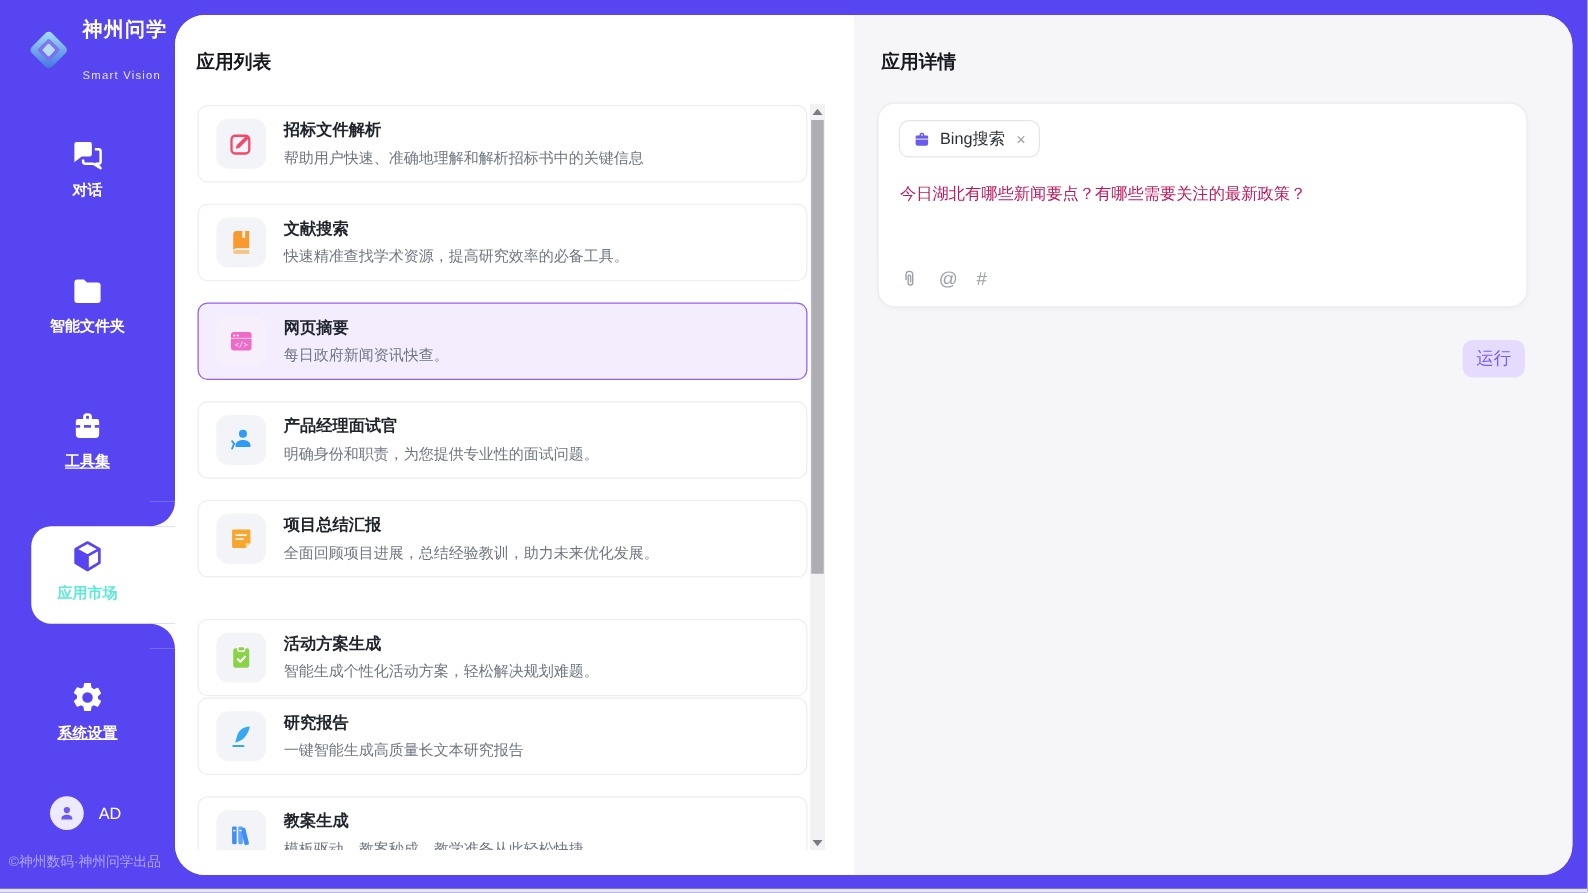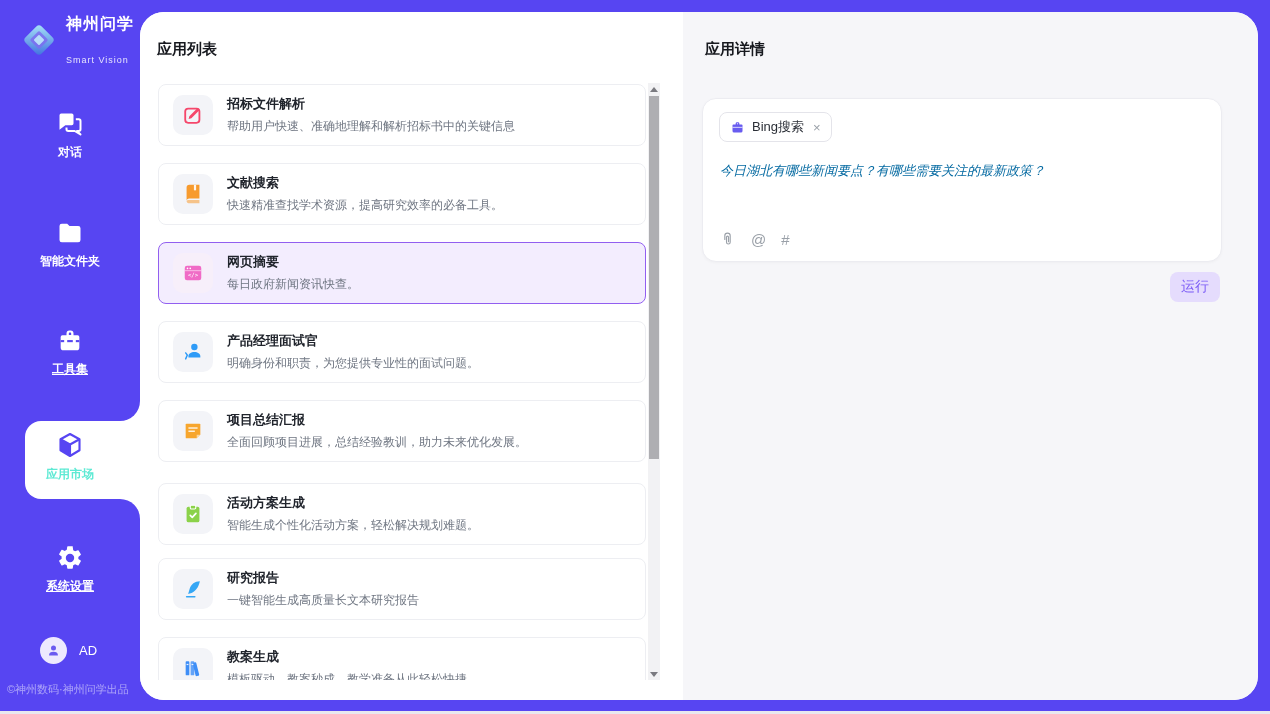--- a/index.html
+++ b/index.html
@@ -55,28 +55,28 @@
   
   .sb-track { position:absolute; right:23px; top:71px; width:12px; height:597px; background:#F2F2F4; }
   .sb-arrow { position:absolute; left:0; width:12px; height:12px; display:flex; align-items:center; justify-content:center; cursor:pointer; }
   .sb-arrow.up { top:0; } .sb-arrow.down { bottom:0; }
   .tri-up { width:0; height:0; border-left:4px solid transparent; border-right:4px solid transparent; border-bottom:5px solid #7A7A80; }
   .tri-down { width:0; height:0; border-left:4px solid transparent; border-right:4px solid transparent; border-top:5px solid #7A7A80; }
   .sb-thumb { position:absolute; left:1px; top:13px; width:10px; height:363px; background:#AEAEB2; cursor:pointer; }
 
   
   .detail-panel { position:absolute; left:543px; top:0; right:0; height:688px; background:#F6F6F9; border-radius:0 24px 24px 0; }
-  .detail-card { position:absolute; left:19px; top:86px; width:520px; height:164px; background:#fff;
+  .detail-card { position:absolute; left:19px; top:70px; width:520px; height:164px; background:#fff;
     border:1px solid #ECECF1; border-radius:14px; box-shadow:0 1px 3px rgba(20,20,40,.03); cursor:text; }
   .tool-tag { position:absolute; left:16px; top:13px; height:30px; display:inline-flex; align-items:center; gap:7px;
     padding:0 10px; background:#fff; border:1px solid #E4E4EA; border-radius:8px; cursor:default; }
   .tool-tag svg { width:15px; height:15px; }
   .tag-label { font-size:13px; color:#2A2E36; }
   .tag-close { font-size:13px; color:#9AA0A8; margin-left:2px; cursor:pointer; }
-  .query-text { position:absolute; left:17px; top:62px; width:480px; font-size:13px; color:#0369a1; line-height:1.5;font-style:italic; }
+  .query-text { position:absolute; left:17px; top:62px; width:480px; font-size:13px; color:#be185d; line-height:1.5; }
   .attach-row { position:absolute; left:16px; top:132px; display:flex; align-items:center; gap:15px; color:#9AA0A8; }
   .attach-row .arow-ic { width:17px; height:17px; cursor:pointer; display:flex; align-items:center; justify-content:center; }
   .glyph-ic { font-size:15px; color:#9AA0A8; cursor:pointer; font-weight:400; }
   .run-btn { position:absolute; left:487px; top:260px; width:50px; height:30px; border:none;
     background:#E5DCFD; color:#7C5CF6; font-size:14px; border-radius:8px; cursor:pointer;
     font-family:inherit; display:flex; align-items:center; justify-content:center; }
 </style>
 </head>
 <body>
 
@@ -229,21 +229,21 @@
             <rect x="7" y="8" width="10" height="1.5" fill="#fff" opacity=".9"></rect>
             <rect x="7" y="11.5" width="7" height="1.5" fill="#fff" opacity=".9"></rect>
           </svg>
         </div>
         <div class="card-tx">
           <div class="card-title">项目总结汇报</div>
           <div class="card-desc">全面回顾项目进展，总结经验教训，助力未来优化发展。</div>
         </div>
       </div>
 
-      <div class="card" style="top:400px">
+      <div class="card" style="top:412px">
         <div class="card-ic" style="color: rgb(139, 210, 74);">
           <svg viewBox="0 0 24 24">
             <path d="M7 4h10a2 2 0 0 1 2 2v13a2 2 0 0 1-2 2H7a2 2 0 0 1-2-2V6a2 2 0 0 1 2-2z" fill="currentColor"></path>
             <rect x="9" y="2.5" width="6" height="4" rx="1.2" fill="currentColor" stroke="#fff" stroke-width="1.2"></rect>
             <path d="M9 13.5l2.2 2.2 4-4.4" fill="none" stroke="#fff" stroke-width="1.8" stroke-linecap="round" stroke-linejoin="round"></path>
           </svg>
         </div>
         <div class="card-tx">
           <div class="card-title">活动方案生成</div>
           <div class="card-desc">智能生成个性化活动方案，轻松解决规划难题。</div>

